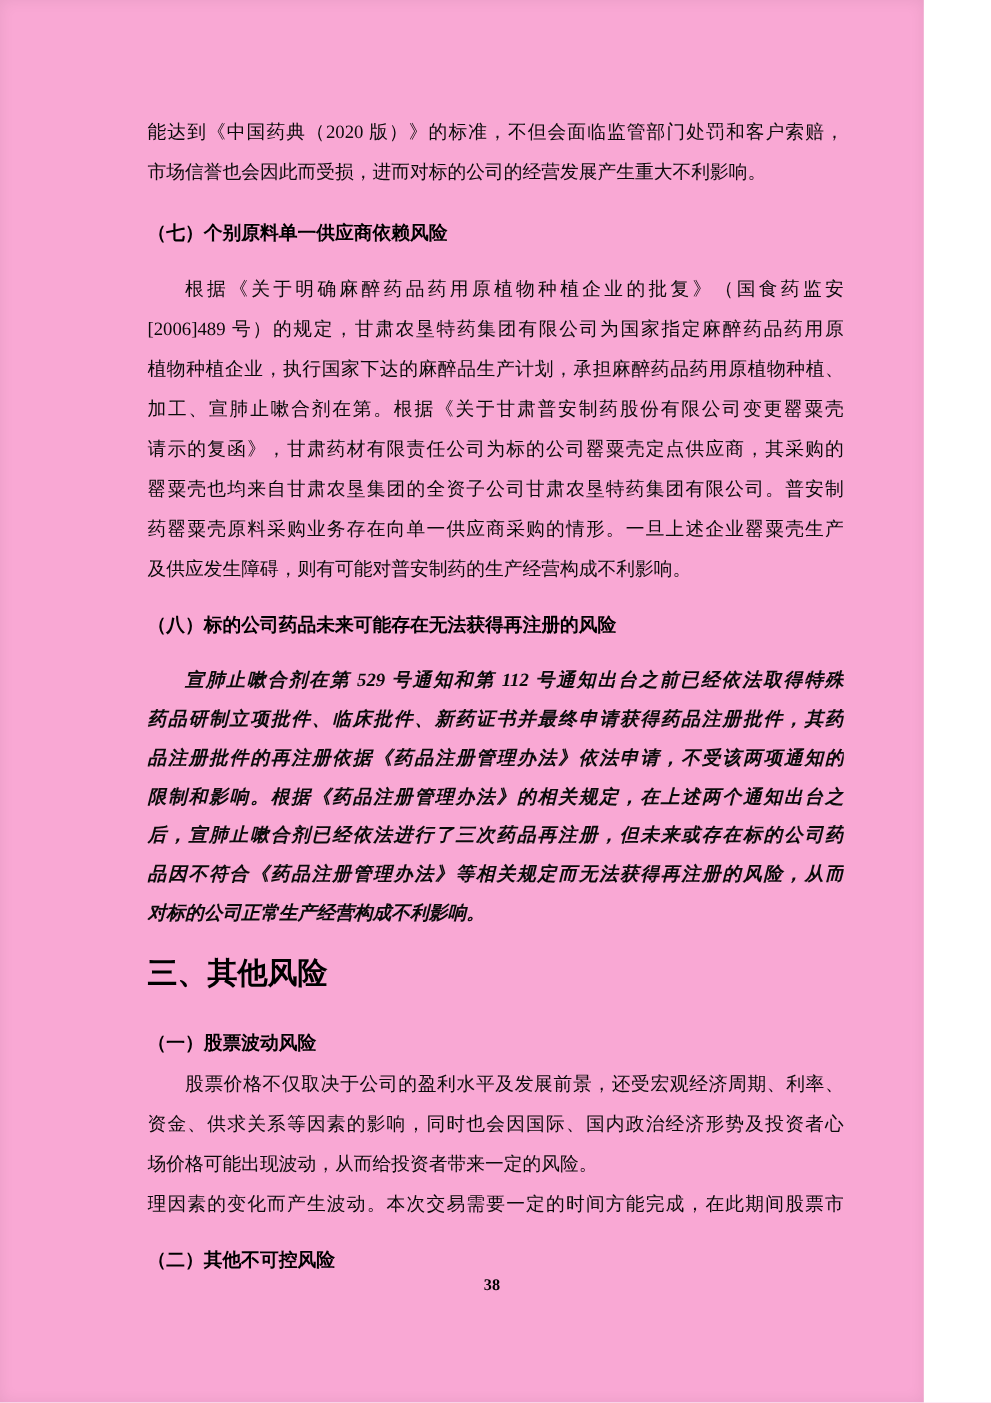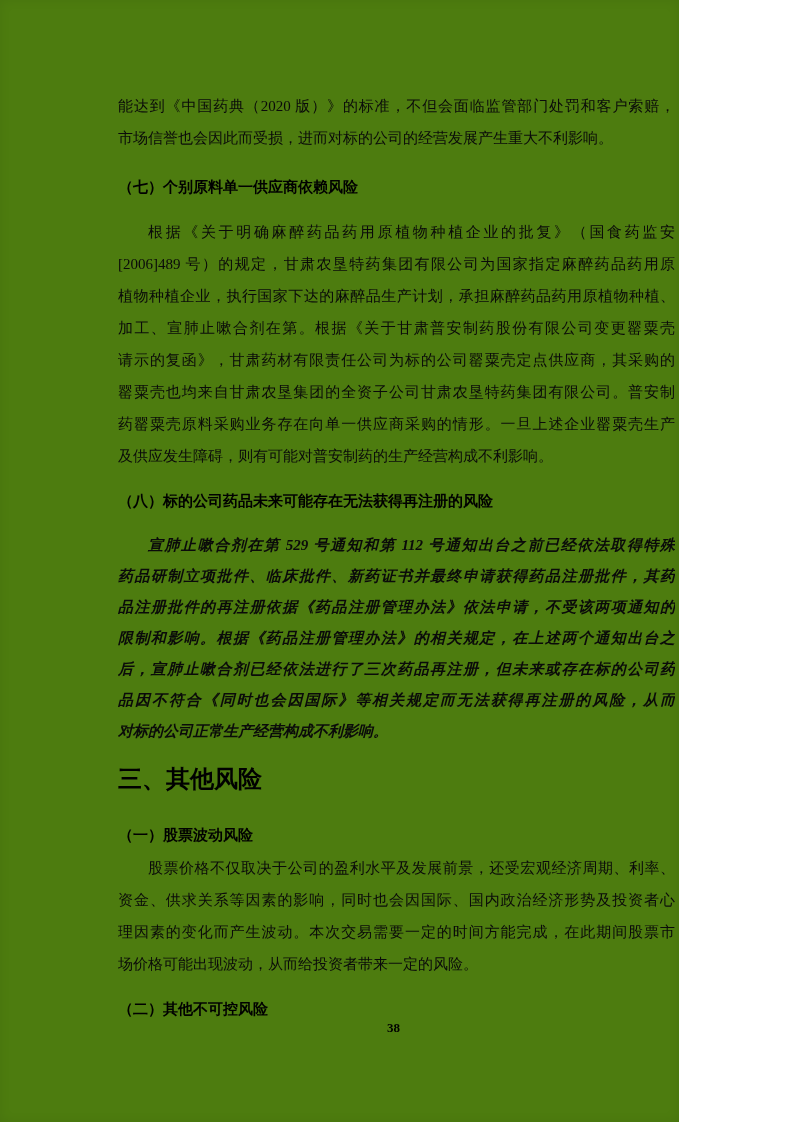--- a/index.html
+++ b/index.html
@@ -2,23 +2,23 @@
 <html lang="zh"><head>
 <meta charset="utf-8">
 <style>
   html, body {
     margin: 0;
     padding: 0;
     background: #ffffff;
   }
   .page {
     position: relative;
-    width: 679px;
+    width: 739px;
     height: 1122px;
-    background: #4d7c0f;
+    background: #f9a8d4;
     overflow: hidden;
     box-shadow: inset 0 0 12px rgba(0,0,0,0.07);
     font-family: "Liberation Serif", "DejaVu Serif", serif;
     color: #0a0a0a;
   }
   .block {
     position: absolute;
     left: 118px;
     width: 557px;
   }
@@ -102,32 +102,32 @@
   </div>
 
   <div class="block h-sub" style="top:486px;">（八）标的公司药品未来可能存在无法获得再注册的风险</div>
 
   <div class="block kai" style="top:530px;">
     <div class="line indent">宣肺止嗽合剂在第 529 号通知和第 112 号通知出台之前已经依法取得特殊</div>
     <div class="line">药品研制立项批件、临床批件、新药证书并最终申请获得药品注册批件，其药</div>
     <div class="line">品注册批件的再注册依据《药品注册管理办法》依法申请，不受该两项通知的</div>
     <div class="line">限制和影响。根据《药品注册管理办法》的相关规定，在上述两个通知出台之</div>
     <div class="line">后，宣肺止嗽合剂已经依法进行了三次药品再注册，但未来或存在标的公司药</div>
-    <div class="line">品因不符合《同时也会因国际》等相关规定而无法获得再注册的风险，从而</div>
+    <div class="line">品因不符合《药品注册管理办法》等相关规定而无法获得再注册的风险，从而</div>
     <div class="line end">对标的公司正常生产经营构成不利影响。</div>
   </div>
 
   <div class="block h-main" style="top:762px;">三、其他风险</div>
 
   <div class="block h-sub" style="top:820px;">（一）股票波动风险</div>
 
   <div class="block body-text" style="top:852px;">
     <div class="line indent">股票价格不仅取决于公司的盈利水平及发展前景，还受宏观经济周期、利率、</div>
     <div class="line">资金、供求关系等因素的影响，同时也会因国际、国内政治经济形势及投资者心</div>
+    <div class="line end">场价格可能出现波动，从而给投资者带来一定的风险。</div>
     <div class="line">理因素的变化而产生波动。本次交易需要一定的时间方能完成，在此期间股票市</div>
-    <div class="line end">场价格可能出现波动，从而给投资者带来一定的风险。</div>
   </div>
 
   <div class="block h-sub" style="top:994px;">（二）其他不可控风险</div>
 
   <div class="page-number">38</div>
 
 </div>
 
 </body></html>

